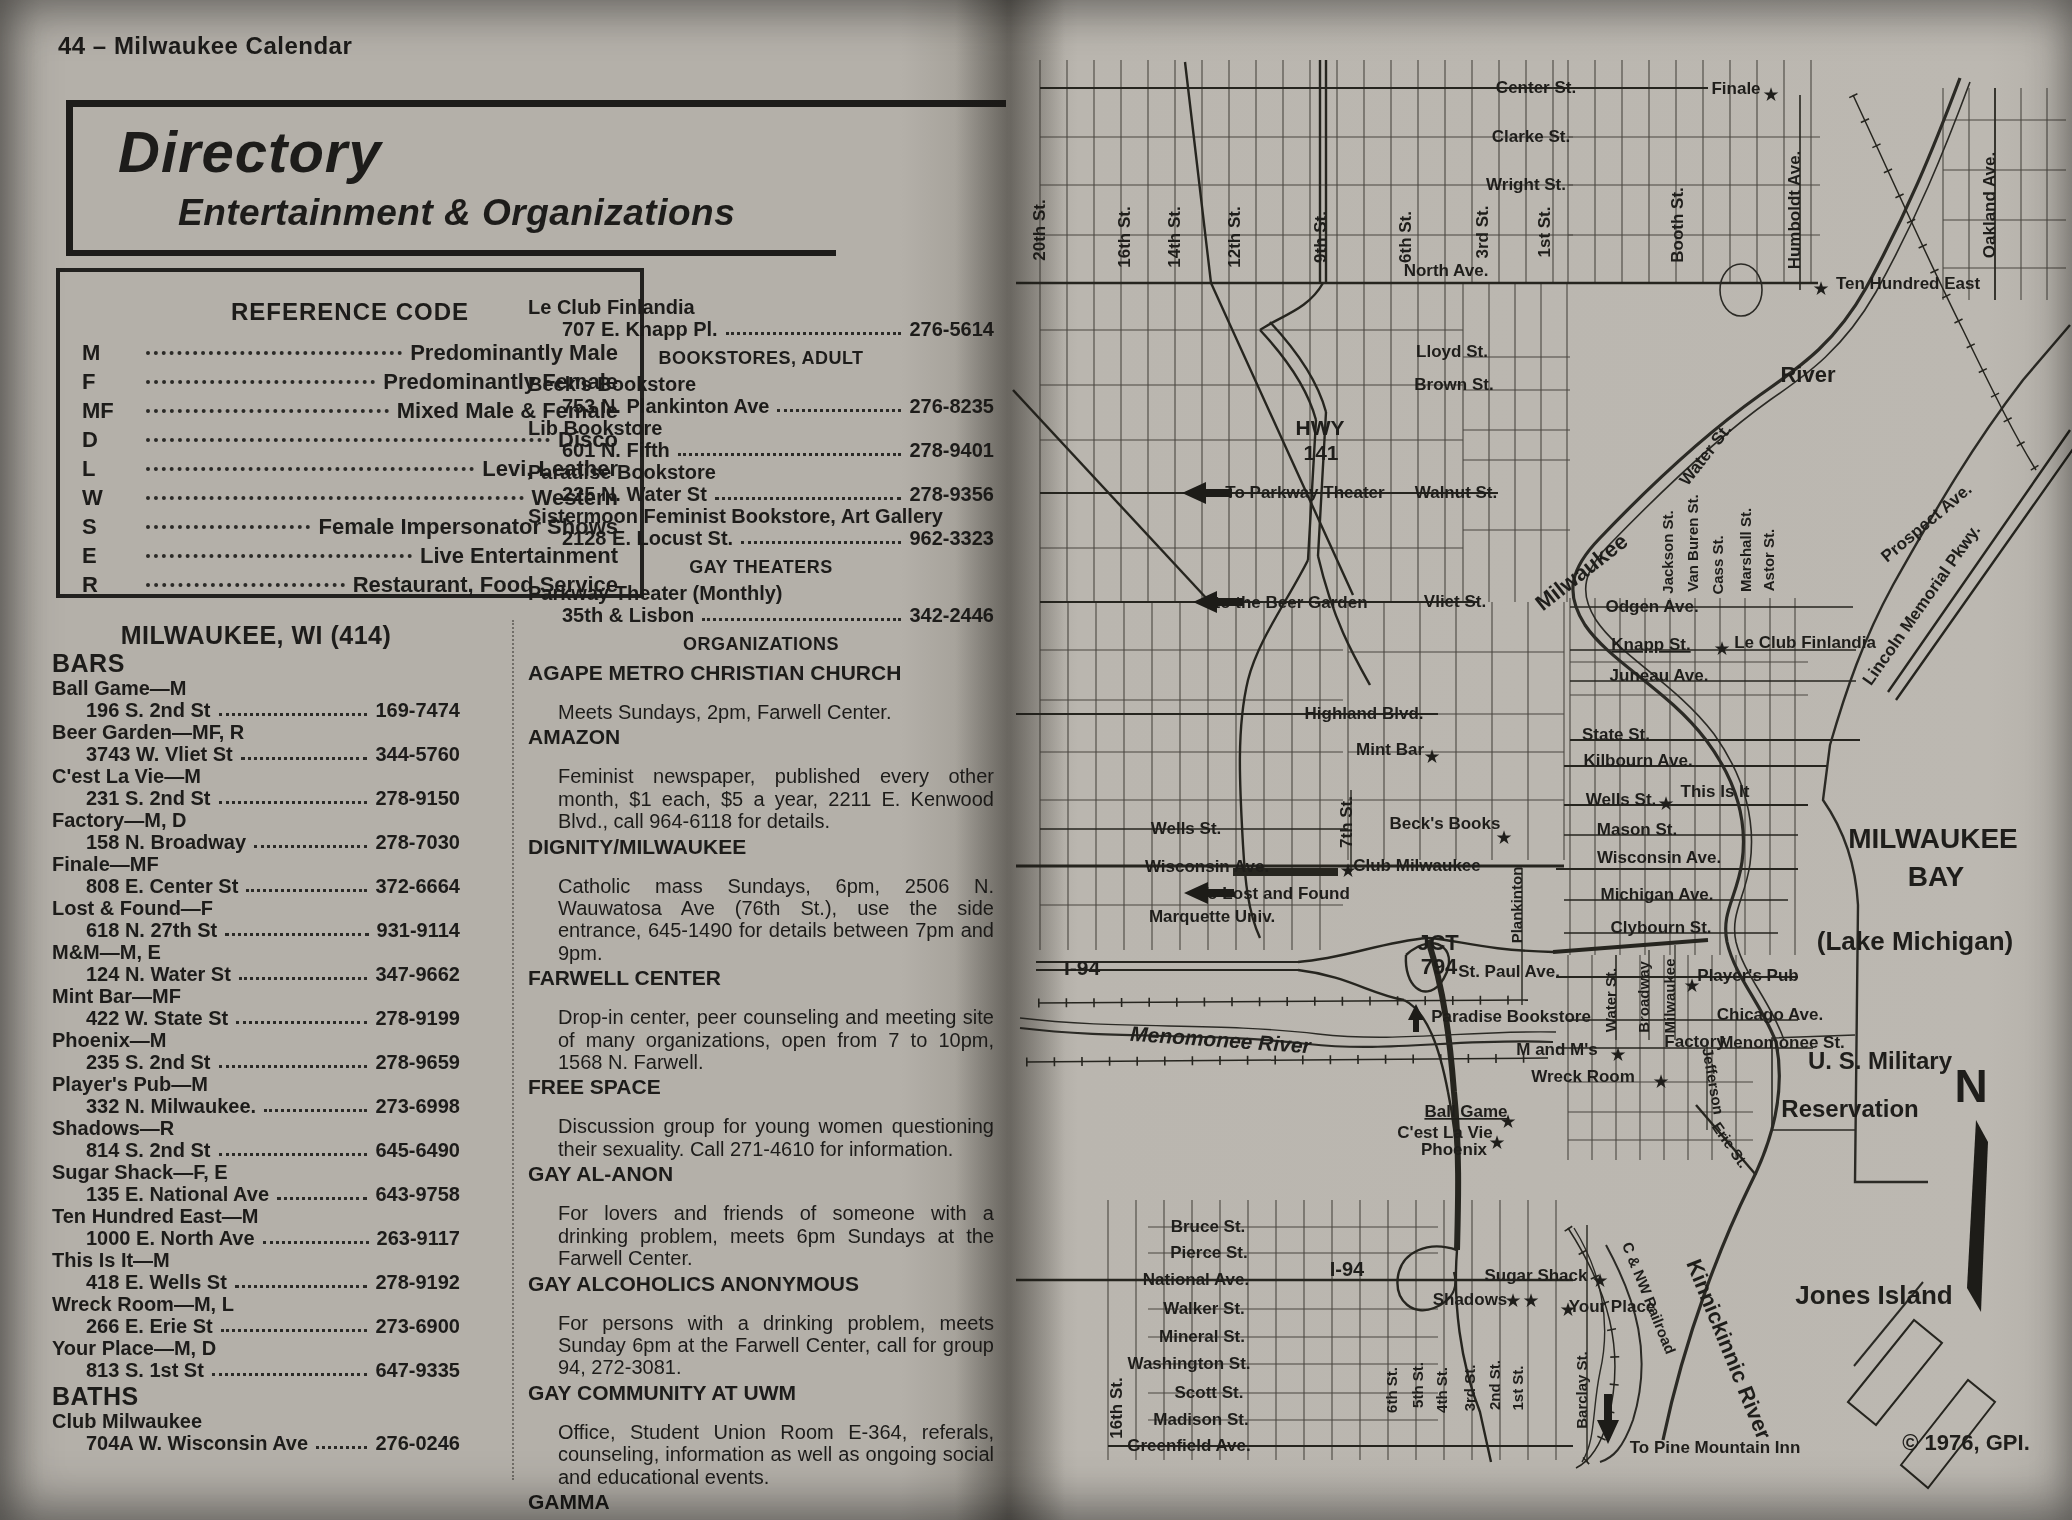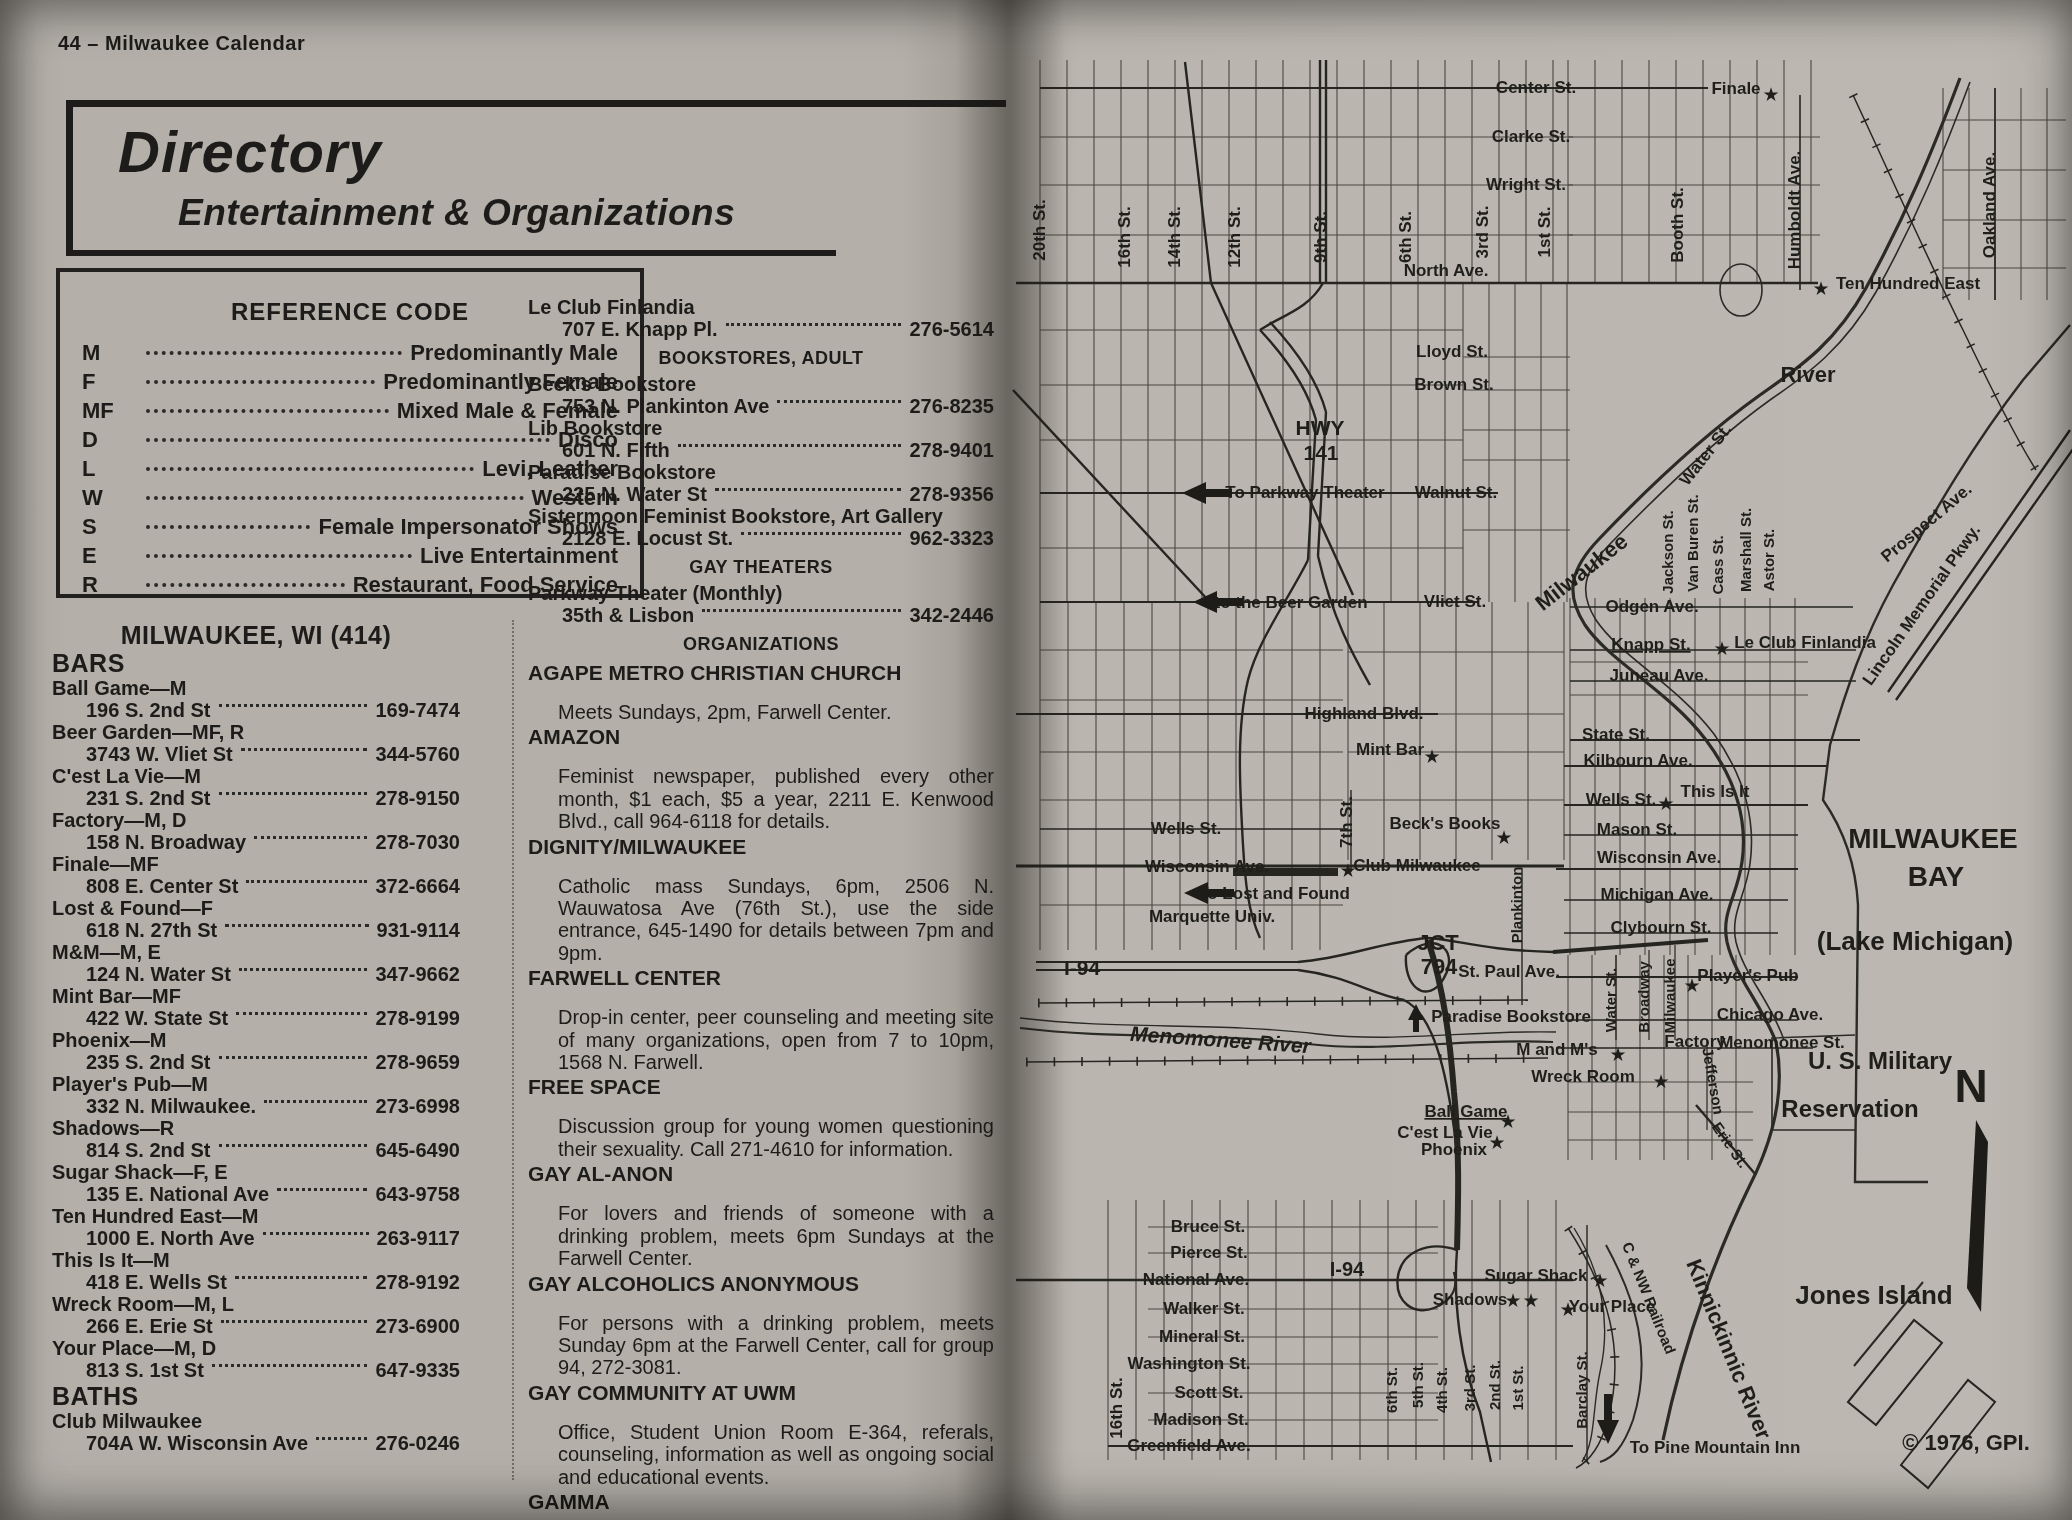--- a/index.html
+++ b/index.html
@@ -9,21 +9,21 @@
   
   #page-left{position:absolute;left:0;top:0;width:1008px;height:1520px;
     background:linear-gradient(90deg,#a8a49d 0,#b4b0a9 40px,#b4b0a9 900px,#9b978f 1008px);}
   #page-right{position:absolute;left:1008px;top:0;width:1064px;height:1520px;
     background:linear-gradient(90deg,#9e9a92 0,#bab6af 70px,#bcb8b1 980px,#b3afa8 1064px);}
   #gutter{position:absolute;left:955px;top:0;width:110px;height:1520px;z-index:5;
     background:linear-gradient(90deg,rgba(0,0,0,0) 0,rgba(20,18,15,.38) 50%,rgba(0,0,0,0) 100%);pointer-events:none;}
   .vignette{position:absolute;inset:0;z-index:6;pointer-events:none;
     box-shadow:inset 0 18px 40px rgba(0,0,0,.25), inset 0 -22px 45px rgba(0,0,0,.28), inset 22px 0 45px rgba(0,0,0,.18);}
   
-  #page-header{position:absolute;left:58px;top:32px;font-size:20px;font-weight:700;letter-spacing:.5px;}
+  #page-header{position:absolute;left:58px;top:32px;font-size:24px;font-weight:700;letter-spacing:.5px;}
   
   #title-box{position:absolute;left:66px;top:100px;width:940px;height:156px;}
   #title-box .bar-top{position:absolute;left:0;top:0;width:685px;height:7px;background:#1d1c1a;}
   #title-box .bar-top2{position:absolute;left:685px;top:0;width:255px;height:7px;background:#1d1c1a;}
   #title-box .bar-left{position:absolute;left:0;top:0;width:7px;height:156px;background:#1d1c1a;}
   #title-box .bar-bottom{position:absolute;left:0;top:150px;width:770px;height:6px;background:#1d1c1a;}
   #title{position:absolute;left:52px;top:18px;font-size:58px;font-weight:900;font-style:italic;letter-spacing:1px;}
   #subtitle{position:absolute;left:112px;top:92px;font-size:37px;font-weight:800;font-style:italic;letter-spacing:.5px;}
   
   #ref-box{position:absolute;left:56px;top:268px;width:588px;height:330px;border:4px solid #22211f;box-sizing:border-box;padding:26px 22px 8px 22px;}
@@ -32,21 +32,21 @@
   .ref-code{min-width:56px;}
   .leader{flex:1;border-bottom:4px dotted #2b2a27;margin:0 8px;transform:translateY(-5px);}
   .ref-meaning{white-space:nowrap;}
   
   #col-divider{position:absolute;left:512px;top:620px;height:860px;border-left:2px dotted rgba(45,43,40,.5);}
   #col1{position:absolute;left:52px;top:622px;width:408px;}
   #col2{position:absolute;left:528px;top:296px;width:466px;}
   #city-heading{text-align:center;font-size:25px;font-weight:800;letter-spacing:.5px;line-height:26px;}
   .sec-heading{font-size:25px;font-weight:800;letter-spacing:.5px;line-height:27px;margin-top:2px;}
   .entry-name{font-size:20px;font-weight:800;line-height:22px;}
-  .entry-addr{display:flex;align-items:center;font-size:20px;font-weight:800;line-height:22px;padding-left:34px;}
+  .entry-addr{display:flex;align-items:flex-end;font-size:20px;font-weight:800;line-height:22px;padding-left:34px;}
   .entry-addr .leader{border-bottom:3.5px dotted #2b2a27;}
   .phone{white-space:nowrap;}
   .big-heading{font-size:18px;font-weight:700;letter-spacing:.5px;line-height:30px;margin-top:3px;text-align:center;}
   .org-name{font-size:21px;font-weight:800;line-height:24px;margin-top:2px;}
   .org-desc{font-size:20px;font-weight:400;line-height:22.4px;text-align:justify;padding-left:30px;margin-top:16px;}
   
   #map{position:absolute;left:0;top:0;}
   .mlbl{font-family:"Liberation Sans","DejaVu Sans",sans-serif;font-weight:700;fill:#1f1e1b;}
 </style>
 </head>

